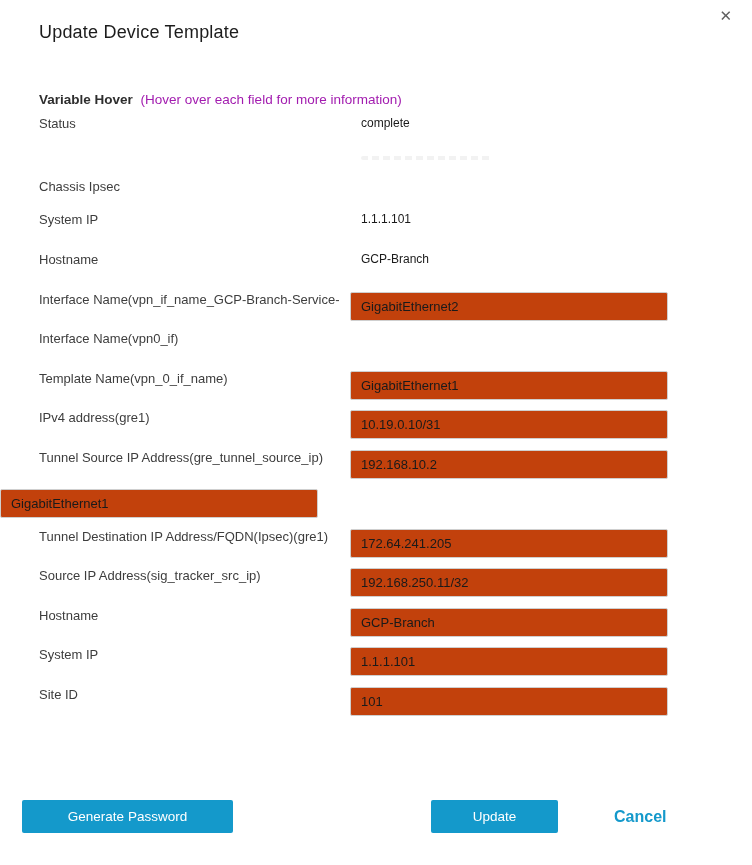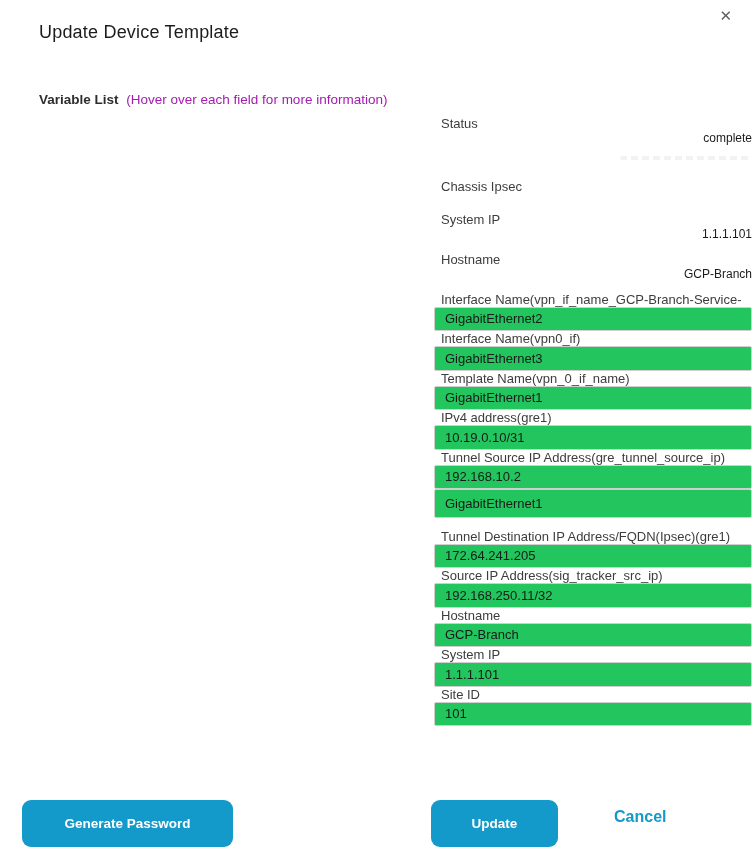--- a/index.html
+++ b/index.html
@@ -40,21 +40,21 @@
     margin: 49px 0 0 39px;
     font-size: 13.5px;
     line-height: 16px;
     white-space: nowrap;
   }
   .section-heading { font-weight: 700; color: #2e2e2e; }
   .section-hint { font-weight: 400; color: #a21caf; margin-left: 4px; }
 
   
   .rows { margin-top: 8px; }
-  .row { display: flex; align-items: flex-end; flex-direction: column; }
+  .row { display: flex; align-items: flex-start; }
   .row-static   { height: 40px; }
   .row-ghost    { height: 23px; }
   .row-chassis  { height: 33px; }
   .row-input    { height: 39.5px; }
 
   .row-label {
     flex: none;
     width: 350px;
     padding-left: 39px;
     font-size: 13px;
@@ -70,47 +70,46 @@
   }
   .field {
     width: 318px;
     height: 29px;
     border: 1px solid #cfcfcf;
     border-radius: 2px;
     padding: 0 10px;
     font-size: 13px;
     color: #1a1a1a;
     font-family: "Liberation Sans", sans-serif;
-    background: #22c55e;
+    background: #c2410c;
     outline: none;
   }
 
   
   .ghost-smudge {
     margin-left: 361px;
     width: 132px;
     height: 4px;
     background: repeating-linear-gradient(90deg,
       #f2f2f2 0 7px, transparent 7px 11px);
     border-radius: 2px;
   }
 
   
   .btn {
     position: absolute;
     top: 800px;
-    height: 47px;
+    height: 33px;
     border: none;
-    border-radius: 9px;
+    border-radius: 2px;
     background: #1499cb;
     color: #ffffff;
     font-size: 13.5px;
     font-family: "Liberation Sans", sans-serif;
     cursor: pointer;
-    font-weight: bold;
   }
   .btn-generate { left: 22px;  width: 211px; }
   .btn-update   { left: 431px; width: 127px; }
   .link-cancel {
     position: absolute;
     top: 808px; left: 614px;
     font-size: 16px;
     font-weight: 700;
     color: #1499cb;
     text-decoration: none;
@@ -120,21 +119,21 @@
   }
 </style>
 </head>
 <body>
 
 <h1 class="dialog-title">Update Device Template</h1>
 
 <button class="close-btn">✕</button>
 
 <div class="section-line">
-  <span class="section-heading">Variable List</span>
+  <span class="section-heading">Variable Hover</span>
   <span class="section-hint">(Hover over each field for more information)</span>
 </div>
 
 <div class="rows">
 
   <div class="row row-static">
     <div class="row-label">Status</div>
     <div class="row-value">complete</div>
   </div>
 
@@ -157,21 +156,20 @@
     <div class="row-value">GCP-Branch</div>
   </div>
 
   <div class="row row-input">
     <div class="row-label">Interface Name(vpn_if_name_GCP-Branch-Service-</div>
     <input class="field" type="text" value="GigabitEthernet2" style="">
   </div>
 
   <div class="row row-input">
     <div class="row-label">Interface Name(vpn0_if)</div>
-    <input class="field" type="text" value="GigabitEthernet3" style="">
   </div>
 
   <div class="row row-input">
     <div class="row-label">Template Name(vpn_0_if_name)</div>
     <input class="field" type="text" value="GigabitEthernet1" style="">
   </div>
 
   <div class="row row-input">
     <div class="row-label">IPv4 address(gre1)</div>
     <input class="field" type="text" value="10.19.0.10/31" style="">

